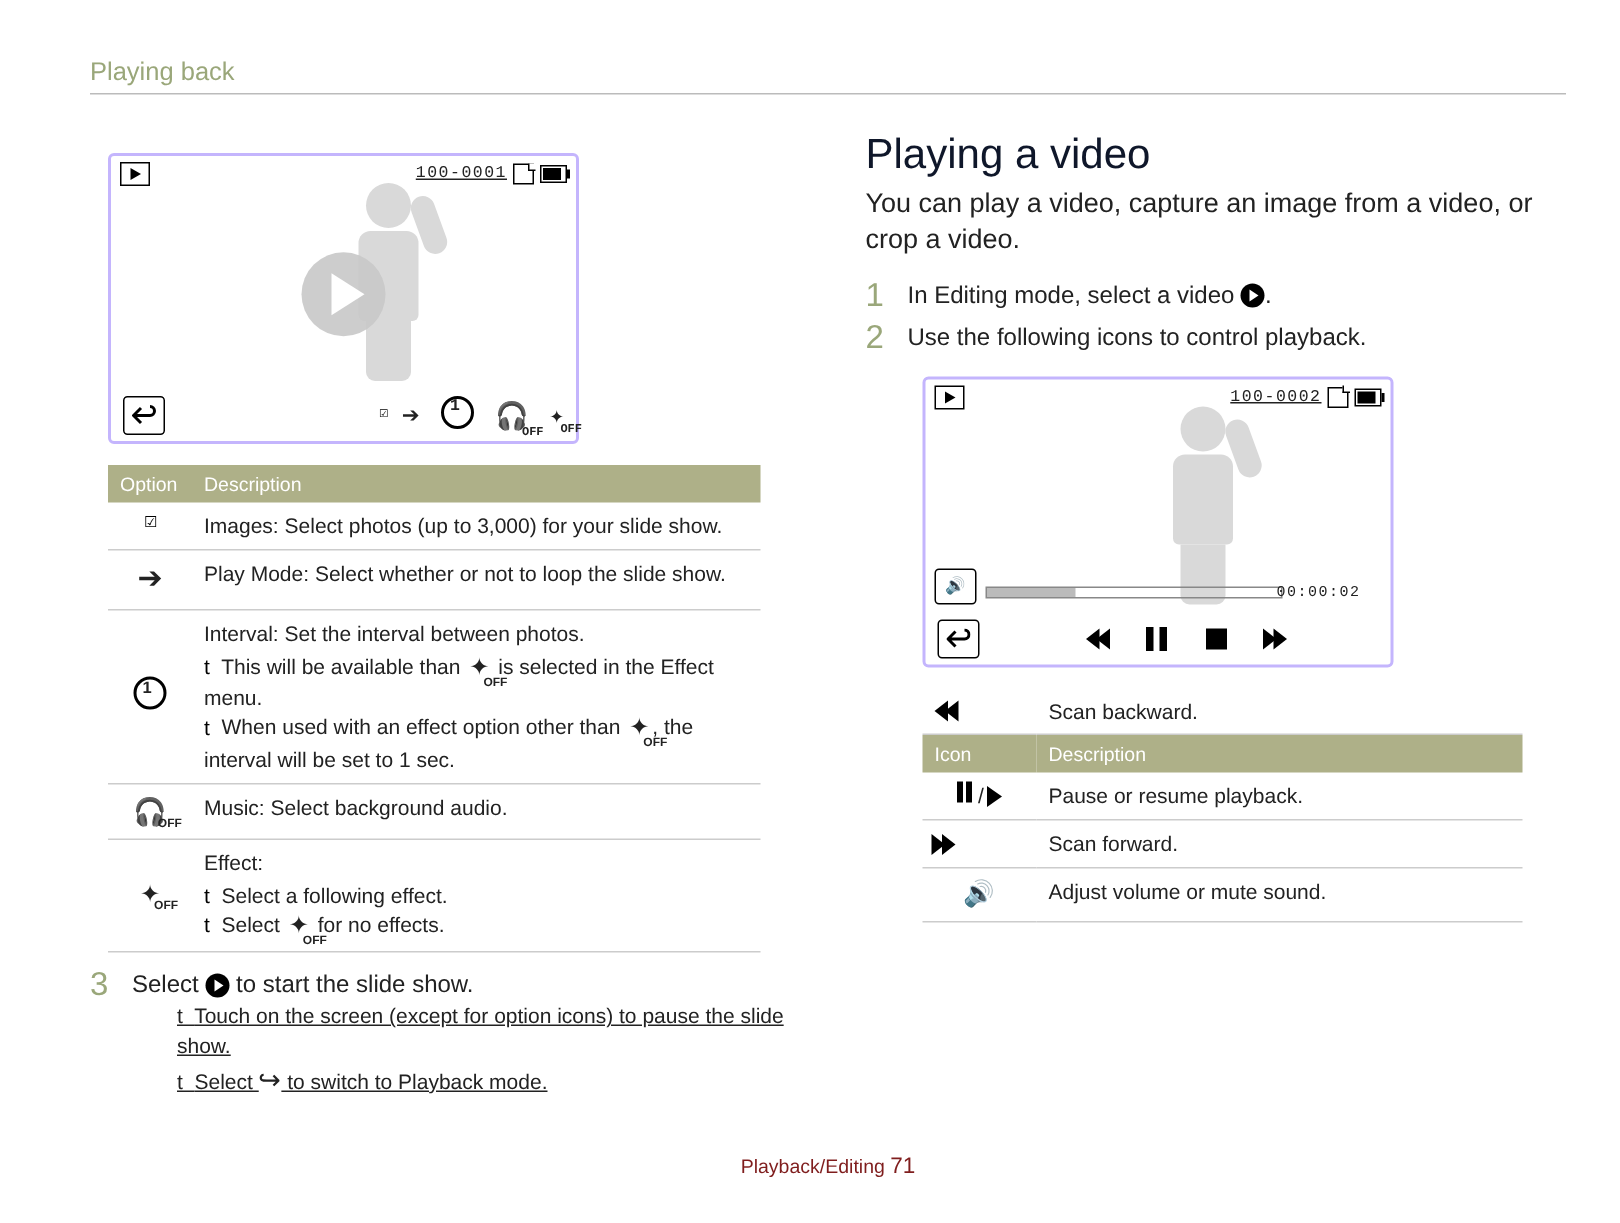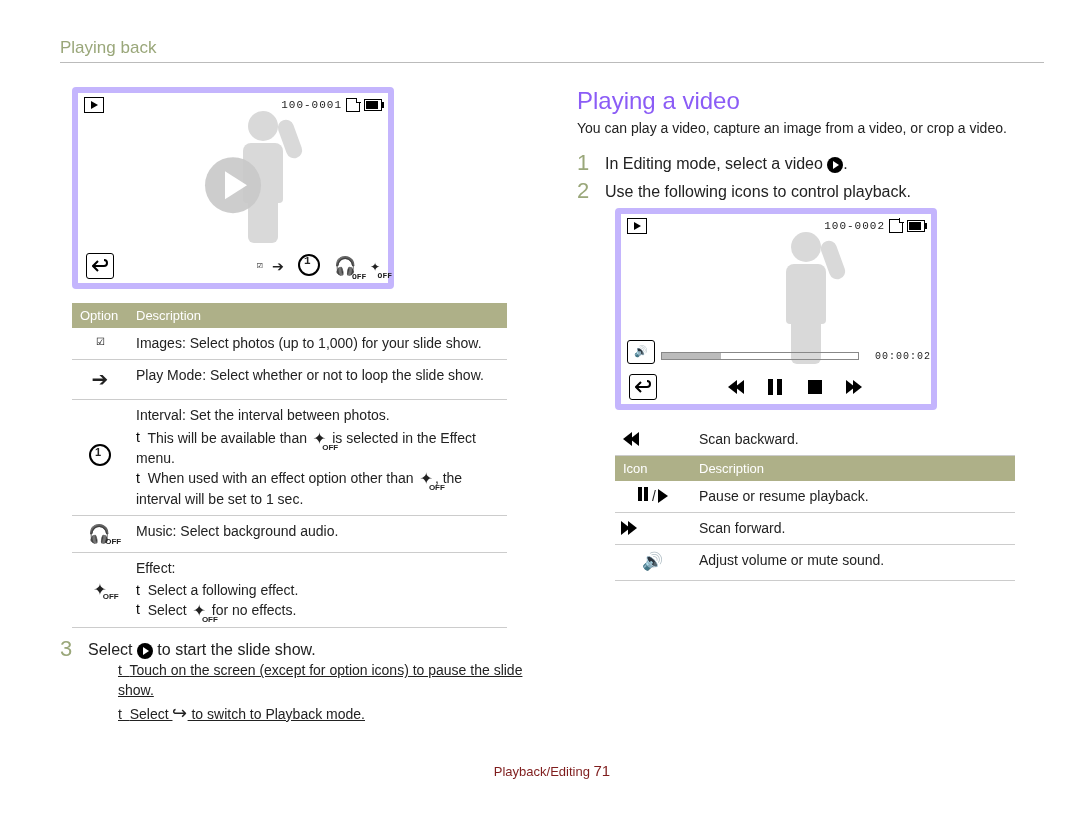--- a/index.html
+++ b/index.html
@@ -22,29 +22,30 @@
     margin-bottom: 24px;
   }
   .columns {
     display: flex;
     gap: 50px;
   }
   .col { flex: 1; min-width: 0; }
 
   
   .screen {
-    border: 6px solid #c4b5fd;
+    border: 2px solid #c4b5fd;
     border-radius: 4px;
     width: 310px;
     height: 190px;
-    margin: 0 0 14px 12px;
+    margin: 15px 0 14px 12px;
     background: #fff;
     position: relative;
     font-family: "Courier New", monospace;
     font-size: 11px;
+    text-decoration: underline;
   }
   .screen .topbar {
     display: flex;
     justify-content: space-between;
     align-items: center;
     padding: 4px 6px;
   }
   .play-indicator {
     width: 18px; height: 14px; border: 1.5px solid #000; display: flex; align-items:center; justify-content:center;
   }
@@ -106,33 +107,33 @@
 
   .steps { margin-top: 10px;}
   .step { display:flex; gap:10px; font-size:16px; margin: 6px 0;}
   .step .num { color:#9aa77a; font-size:22px; line-height:1; width:18px;}
   .step .txt { flex:1; padding-top:3px;}
   .stepnotes { margin:2px 0 0 30px; padding:0; list-style:none; font-size:14px;text-decoration:underline;}
   .stepnotes li:before { content:"t  "; white-space:pre;}
   .stepnotes li { line-height:1.4;}
 
   h2.sect {
-    color: #8b5cf6;
+    color: #0f172a;
     font-weight: normal;
-    font-size: 24px;
+    font-size: 28px;
     margin: 0 0 4px 0;
   }
-  .lead { font-size:14px; line-height:1.35; margin-bottom:14px;}
+  .lead { font-size:18px; line-height:1.35; margin-bottom:14px;}
 
   
   .progress {
     position:absolute; left:40px; right:72px; bottom:44px; height:6px; border:1px solid #888;
   }
   .progress .bar { height:100%; width:30%; background:#bbb;}
-  .time { position:absolute; right:0; bottom:42px; font-size:10px; letter-spacing:1px;}
+  .time { position:absolute; right:20px; bottom:42px; font-size:10px; letter-spacing:1px;}
   .speaker-side { position:absolute; left:6px; bottom:40px; width:26px;height:22px;border:1.5px solid #000;border-radius:3px;display:flex;align-items:center;justify-content:center;background:#fff;}
   .vid-controls { position:absolute; left:8px; right:8px; bottom:4px; display:flex; align-items:center; gap:10px;}
   .vid-controls .spacer { flex:1;}
   .vcbtn { display:flex; align-items:center; justify-content:center; width:30px; height:26px;}
   .pause-bars { display:flex; gap:4px;}
   .pause-bars span{ width:5px;height:16px;background:#000;}
   .stop-sq{ width:14px;height:14px;background:#000;}
   .dbl-tri-l .t, .dbl-tri-r .t { width:0;height:0;border-top:7px solid transparent;border-bottom:7px solid transparent;}
   .dbl-tri-l .t{ border-right:9px solid #000; margin-right:-2px;}
   .dbl-tri-r .t{ border-left:9px solid #000; margin-left:-2px;}
@@ -213,21 +214,21 @@
       </div>
 
       <table class="opt">
         <tbody>
             <tr>
           <th>Option</th>
           <th>Description</th>
         </tr>
         <tr>
           <td class="ic"><span class="ic-images"></span></td>
-          <td>Images: Select photos (up to 1,000) for your slide show.</td>
+          <td>Images: Select photos (up to 3,000) for your slide show.</td>
         </tr>
         <tr>
           <td class="ic"><span class="ic-arrow-r">➔</span></td>
           <td>Play Mode: Select whether or not to loop the slide show.</td>
         </tr>
         <tr>
           <td class="ic"><span class="ic-clock"></span></td>
           <td>
             <span>Interval: Set the interval between photos.</span>
             <ul class="sublist">

